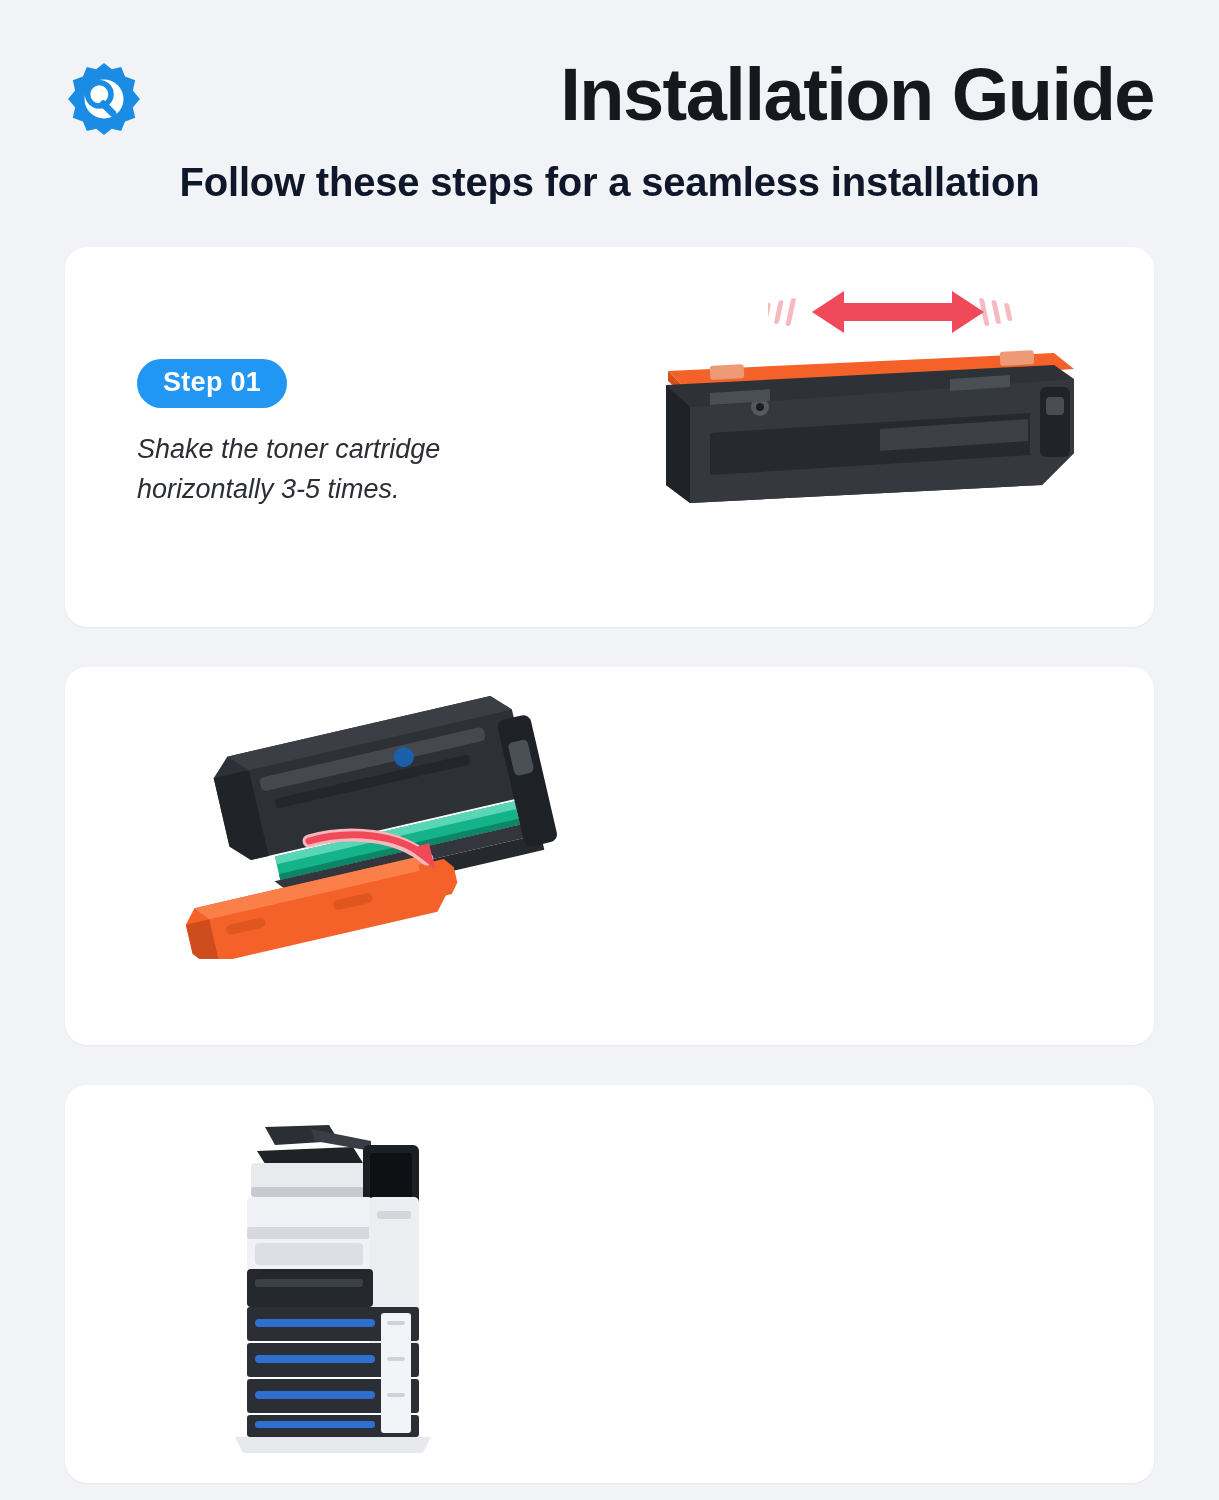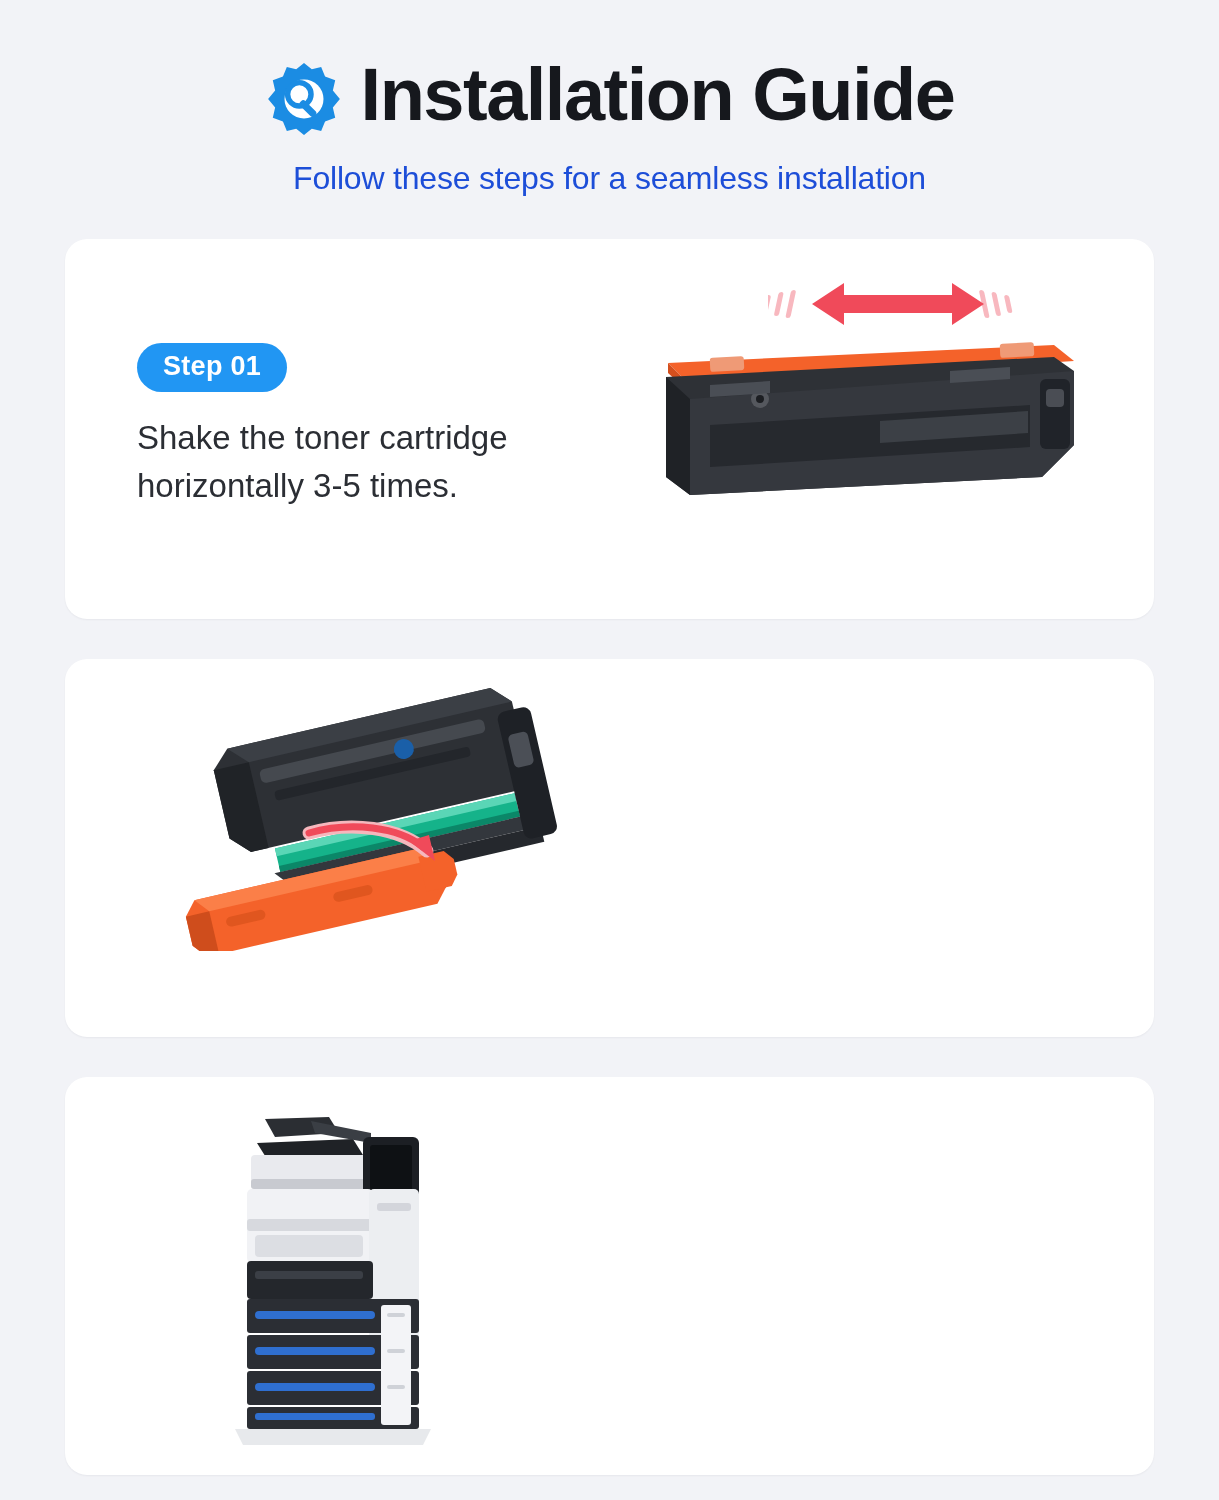--- a/index.html
+++ b/index.html
@@ -18,43 +18,43 @@
   }
 
   
   .header {
     padding-top: 56px;
     text-align: center;
   }
   .title-row {
     display: flex;
     align-items: center;
-    justify-content: center;
+    justify-content: space-between;
     gap: 18px;
   }
   .gear-icon {
     width: 78px;
     height: 78px;
     flex: 0 0 78px;
     position: relative;
     top: 4px;
   }
   .page-title {
     font-size: 74px;
     font-weight: bold;
     letter-spacing: -1.5px;
     color: #16181d;
     line-height: 1;
     white-space: nowrap;
   }
   .subtitle {
     margin-top: 26px;
-    font-size: 32px;
-    color: #1d4ed8;
-    font-weight: 400;
+    font-size: 40px;
+    color: #0f172a;
+    font-weight: 700;
     letter-spacing: -0.2px;
   }
 
   
   .cards {
     margin-top: 42px;
     display: flex;
     flex-direction: column;
     gap: 40px;
   }
@@ -86,25 +86,26 @@
     color: #ffffff;
     font-size: 27px;
     font-weight: bold;
     letter-spacing: 0.3px;
     padding: 10px 26px 12px 26px;
     border-radius: 26px;
     line-height: 1;
   }
   .step-text {
     margin-top: 22px;
-    font-size: 33px;
+    font-size: 27px;
     line-height: 1.45;
     color: #2b2e34;
     font-weight: 400;
     max-width: 440px;
+    font-style: italic;
   }
 
   .card-right {
     flex: 1;
     height: 100%;
     position: relative;
   }
 
   
   .art1 { position: absolute; inset: 0; }

